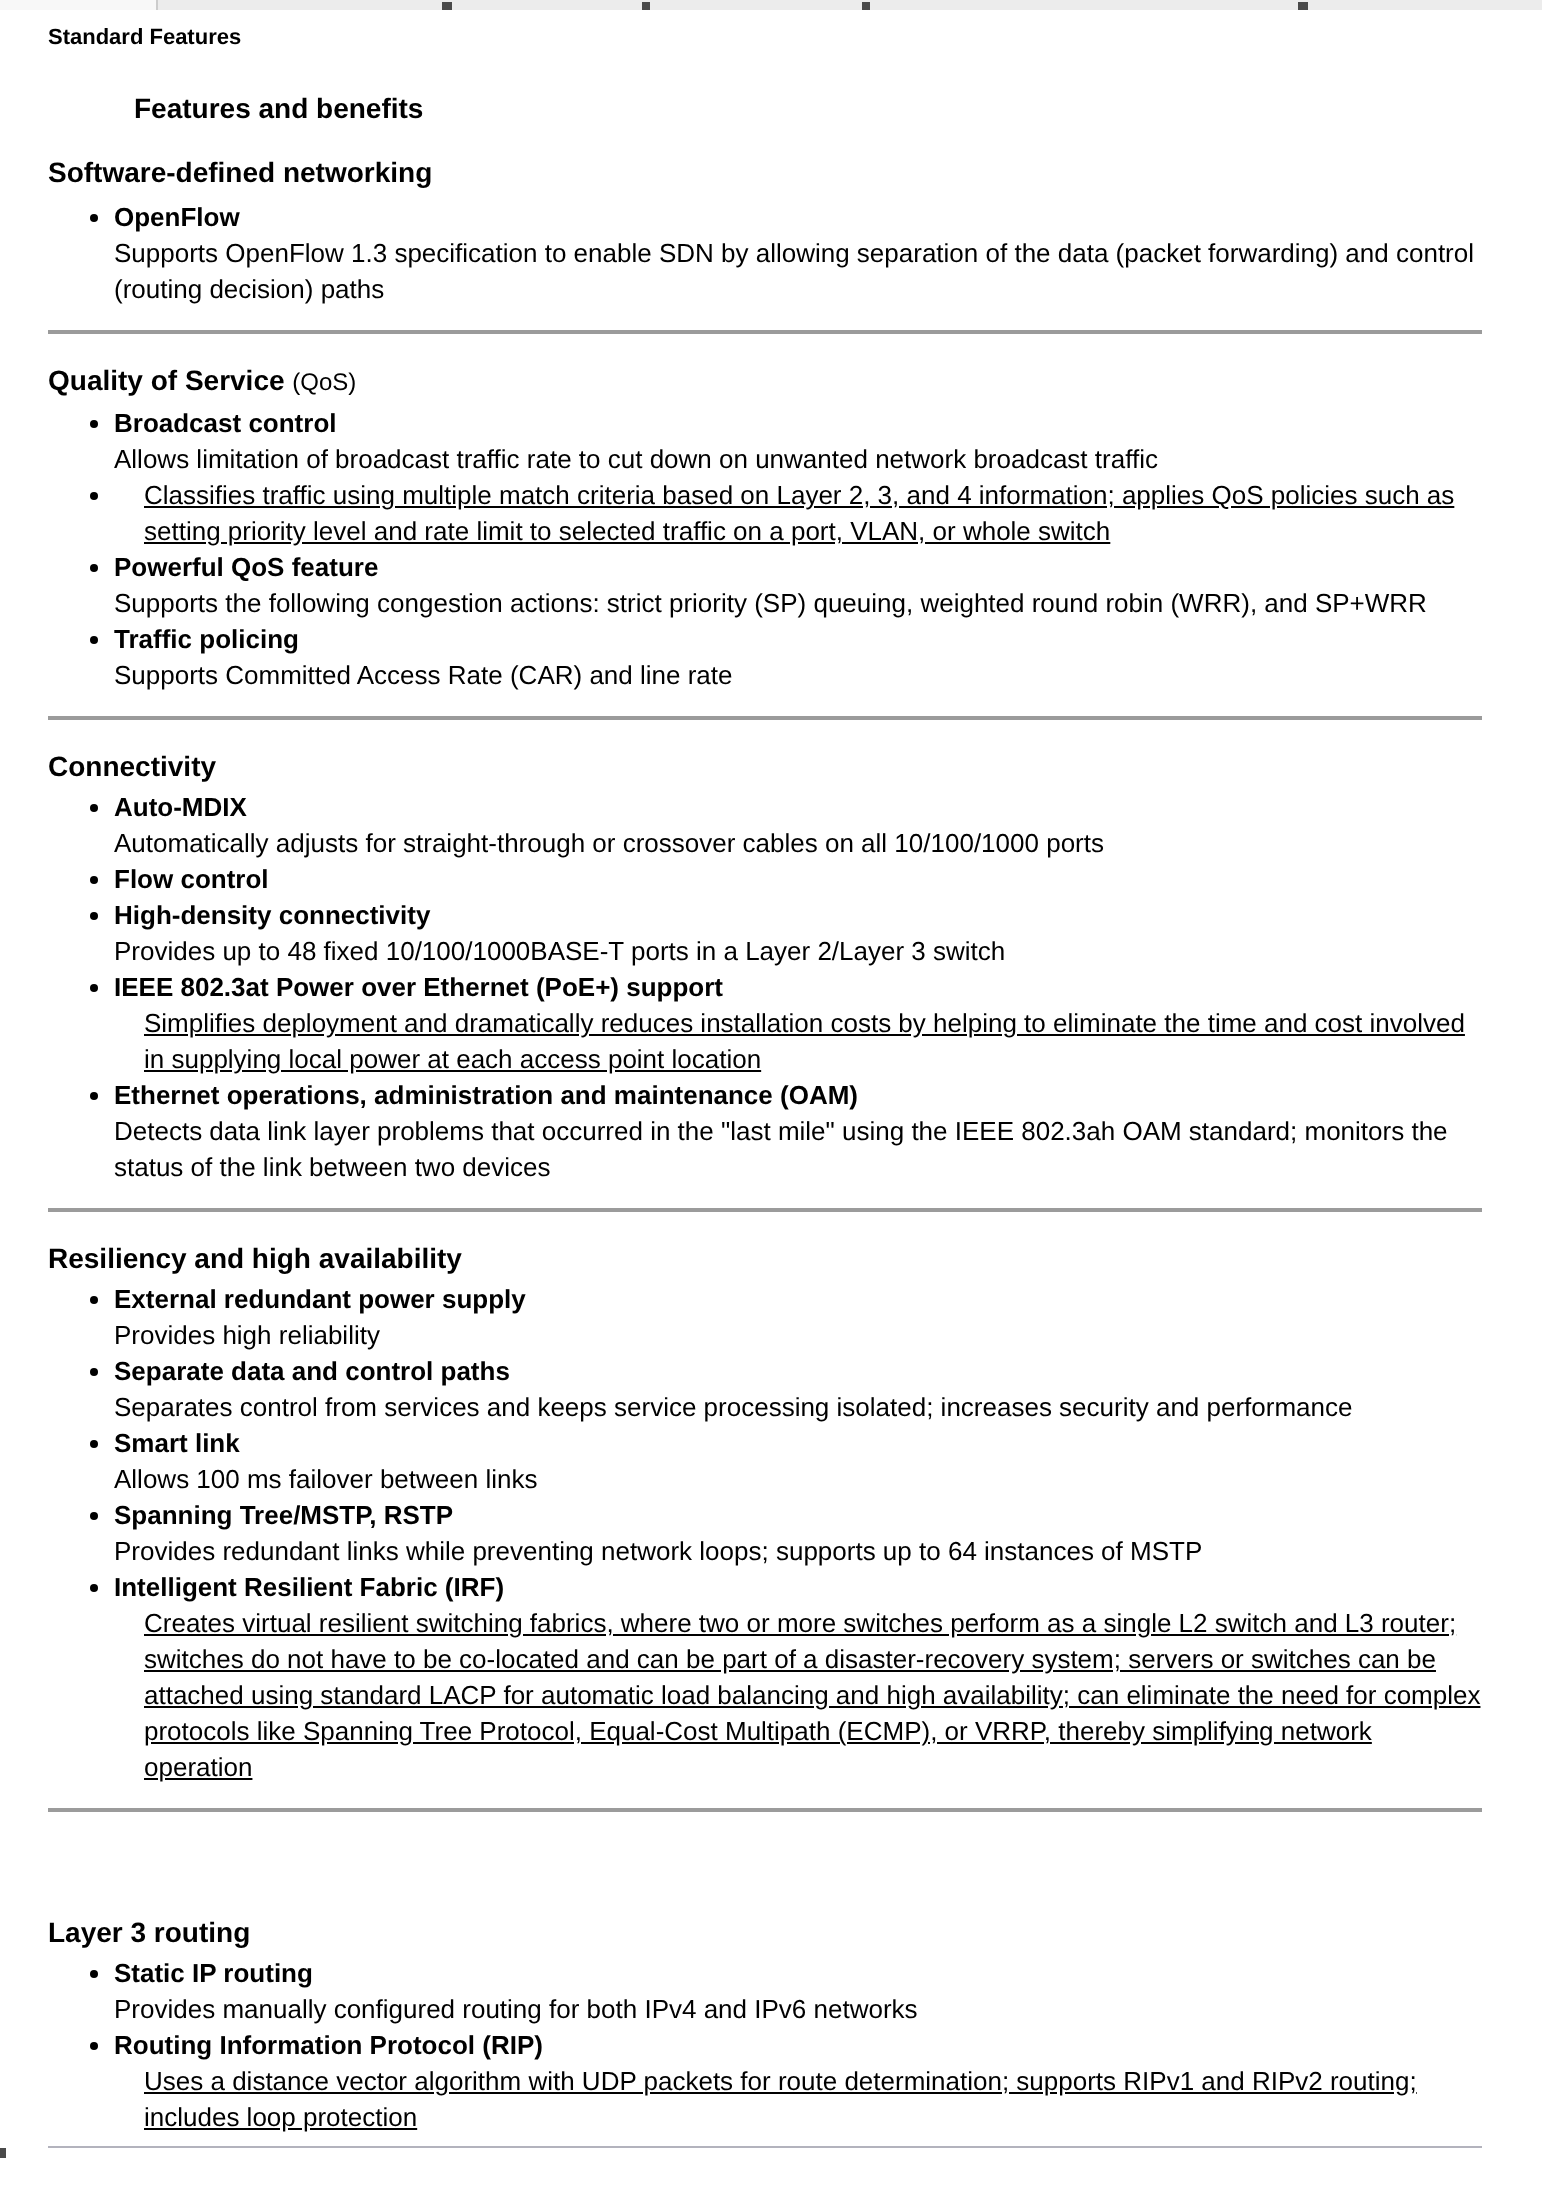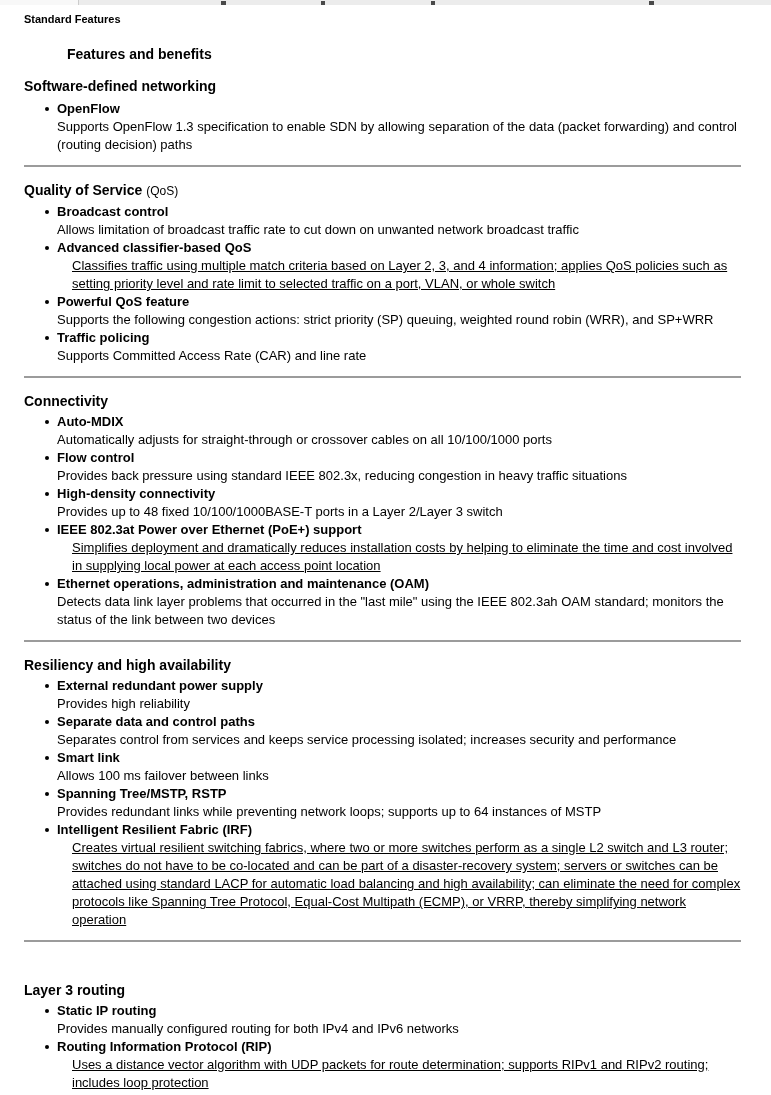--- a/index.html
+++ b/index.html
@@ -31,21 +31,21 @@
   h2.subtitle {
     font-size:14px; font-weight:bold; line-height:16px;
     margin:0 0 6px 0;
     padding-left:43px;
   }
   h3.section-heading {
     font-size:14px; font-weight:bold; line-height:17px;
     margin:15px 0 3px 0;
   }
   h3.first-heading { margin-top:16px; }
-  h3.layer3-heading { margin-top:40px; }
+  h3.layer3-heading { margin-top:52px; }
   .heading-suffix { font-size:12px; font-weight:normal; }
 
   ul.feature-list { margin:0; padding:0 0 0 33px; list-style:none; }
   ul.first-list { margin-top:5px; }
   li.feature-item { position:relative; font-size:13px; line-height:18px; }
   li.feature-item::before {
     content:""; position:absolute; left:-12px; top:7px;
     width:4px; height:4px; border-radius:50%; background:#000;
   }
   .item-title { font-weight:bold; }
@@ -99,21 +99,20 @@
     <h3 class="section-heading">
       <span>Quality of Service</span>
       <span class="heading-suffix">(QoS)</span>
     </h3>
     <ul class="feature-list">
       <li class="feature-item">
         <div class="item-title">Broadcast control</div>
         <div class="item-desc">Allows limitation of broadcast traffic rate to cut down on unwanted network broadcast traffic</div>
       </li>
       <li class="feature-item">
-        <div class="item-title">Advanced classifier-based QoS</div>
         <div class="item-desc deep">Classifies traffic using multiple match criteria based on Layer 2, 3, and 4 information; applies QoS policies such as setting priority level and rate limit to selected traffic on a port, VLAN, or whole switch</div>
       </li>
       <li class="feature-item">
         <div class="item-title">Powerful QoS feature</div>
         <div class="item-desc">Supports the following congestion actions: strict priority (SP) queuing, weighted round robin (WRR), and SP+WRR</div>
       </li>
       <li class="feature-item">
         <div class="item-title">Traffic policing</div>
         <div class="item-desc">Supports Committed Access Rate (CAR) and line rate</div>
       </li>
@@ -126,21 +125,20 @@
     <h3 class="section-heading">
       <span>Connectivity</span>
     </h3>
     <ul class="feature-list">
       <li class="feature-item">
         <div class="item-title">Auto-MDIX</div>
         <div class="item-desc">Automatically adjusts for straight-through or crossover cables on all 10/100/1000 ports</div>
       </li>
       <li class="feature-item">
         <div class="item-title">Flow control</div>
-        <div class="item-desc">Provides back pressure using standard IEEE 802.3x, reducing congestion in heavy traffic situations</div>
       </li>
       <li class="feature-item">
         <div class="item-title">High-density connectivity</div>
         <div class="item-desc">Provides up to 48 fixed 10/100/1000BASE-T ports in a Layer 2/Layer 3 switch</div>
       </li>
       <li class="feature-item">
         <div class="item-title">IEEE 802.3at Power over Ethernet (PoE+) support</div>
         <div class="item-desc deep">Simplifies deployment and dramatically reduces installation costs by helping to eliminate the time and cost involved in supplying local power at each access point location</div>
       </li>
       <li class="feature-item">

